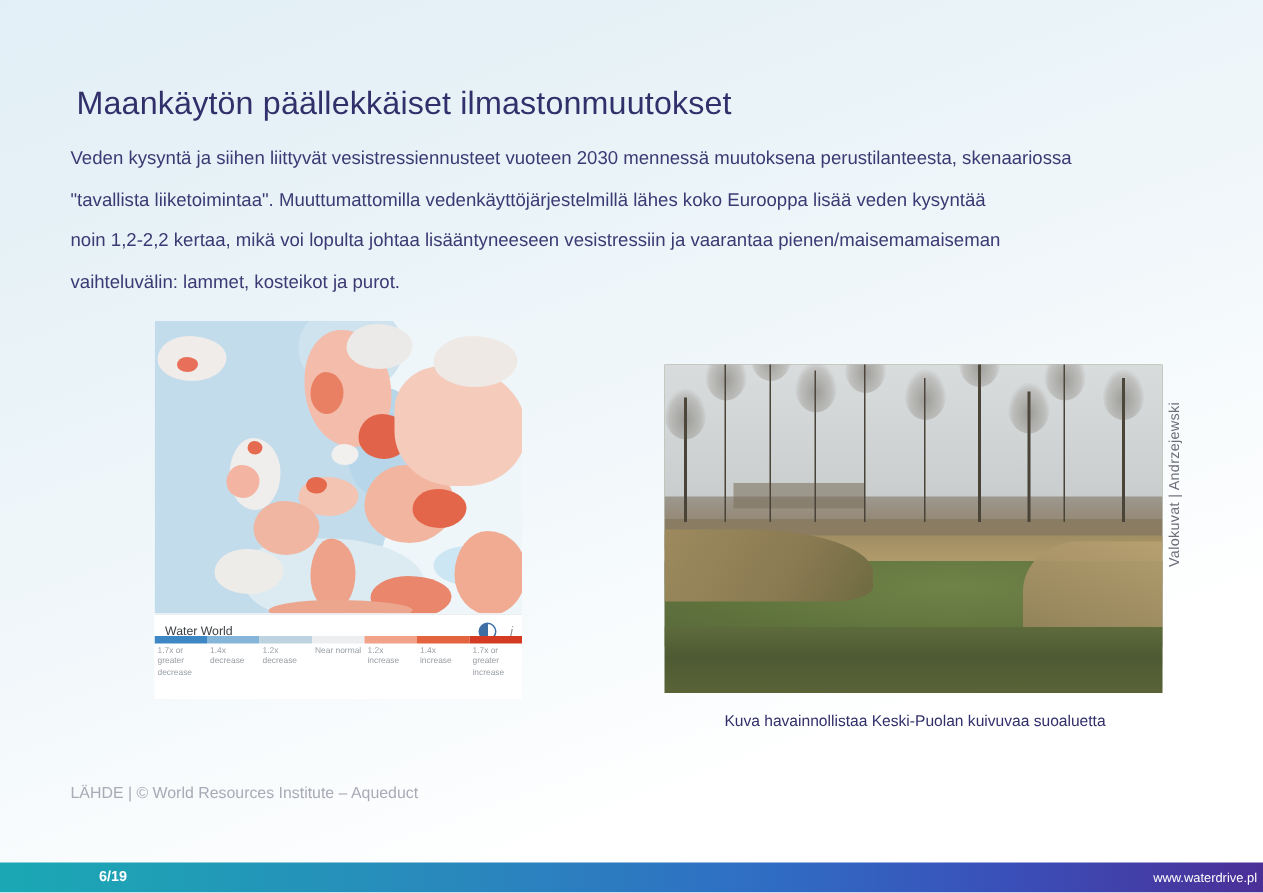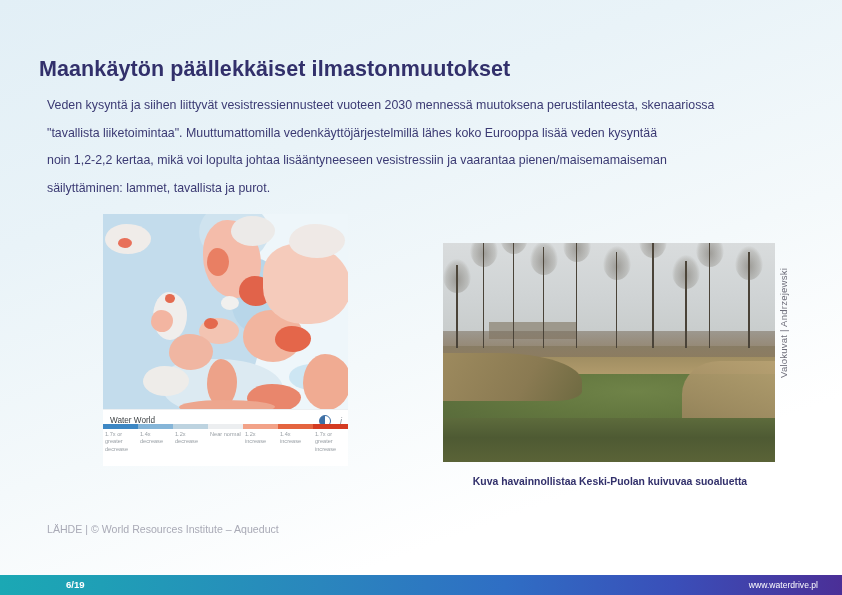--- a/index.html
+++ b/index.html
@@ -18,24 +18,24 @@
     position: relative;
     width: 842px;
     height: 595px;
     background: linear-gradient(160deg, #e2eff6 0%, #e9f3f8 28%, #f4f9fb 55%, #ffffff 78%, #ffffff 100%);
     overflow: hidden;
   }
 
   
   .title {
     position: absolute;
-    left: 39px;
+    left: 51px;
     top: 43px;
     font-size: 21.5px;
-    font-weight: bold;
+    font-weight: normal;
     color: #32306b;
     letter-spacing: 0.1px;
     white-space: nowrap;
   }
 
   
   .body-text {
     position: absolute;
     left: 47px;
     top: 92px;
@@ -210,21 +210,21 @@
   }
 
   .photo-caption {
     position: absolute;
     left: 440px;
     top: 476px;
     width: 340px;
     text-align: center;
     font-size: 10.4px;
     color: #32306b;
-    font-weight: bold;
+    font-weight: normal;
   }
 
   
   .vertical-credit {
     position: absolute;
     left: 778px;
     top: 228px;
     width: 16px;
     height: 150px;
     font-size: 9.6px;
@@ -258,38 +258,38 @@
     position: absolute;
     left: 22px; top: 0;
     line-height: 20px;
     font-size: 9.6px;
     font-weight: bold;
     color: #ffffff;
     margin-left: 44px;
   }
   .footer .url {
     position: absolute;
-    right: 24px; top: 0;
+    right: 4px; top: 0;
     line-height: 20px;
     font-size: 8.6px;
     color: #ffffff;
   }
 </style>
 </head>
 <body>
 
 <div class="slide">
 
   <h1 class="title">Maankäytön päällekkäiset ilmastonmuutokset</h1>
 
   <div class="body-text">
     <span class="ln">Veden kysyntä ja siihen liittyvät vesistressiennusteet vuoteen 2030 mennessä muutoksena perustilanteesta, skenaariossa</span>
     <span class="ln">"tavallista liiketoimintaa". Muuttumattomilla vedenkäyttöjärjestelmillä lähes koko Eurooppa lisää veden kysyntää</span>
     <span class="ln">noin 1,2-2,2 kertaa, mikä voi lopulta johtaa lisääntyneeseen vesistressiin ja vaarantaa pienen/maisemamaiseman</span>
-    <span class="ln">säilyttäminen: lammet, tavallista ja purot.</span>
+    <span class="ln">vaihteluvälin: lammet, kosteikot ja purot.</span>
   </div>
 
   <div class="map-card">
 
     <div class="map-canvas">
 
       <div class="sea" style="left:-30px; top:-20px; width:190px; height:250px; background:#c3dcec; border-radius:45% 55% 60% 40%;"></div>
       <div class="sea" style="left:96px; top:-12px; width:70px; height:60px; background:#cfe3ef; border-radius:50%;"></div>
       <div class="sea" style="left:128px; top:45px; width:46px; height:72px; background:#b8d6e9; border-radius:50% 40% 55% 45%;"></div>
       <div class="sea" style="left:60px; top:145px; width:120px; height:55px; background:#dceaf2; border-radius:40% 60% 50% 50%;"></div>

